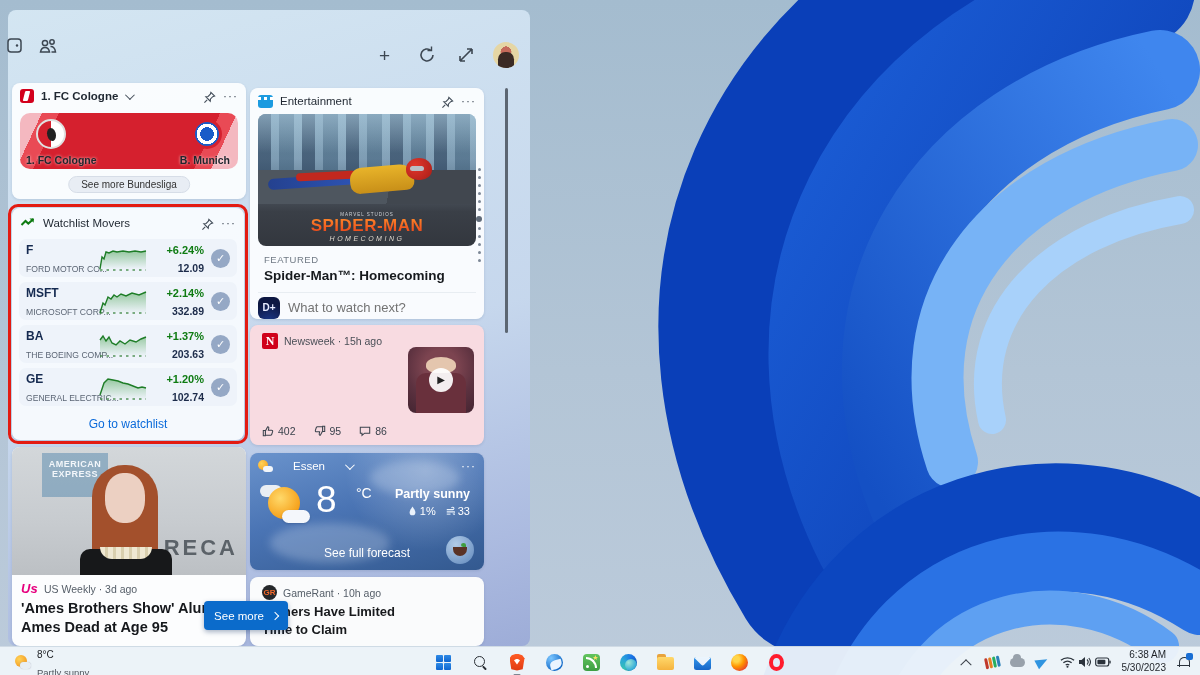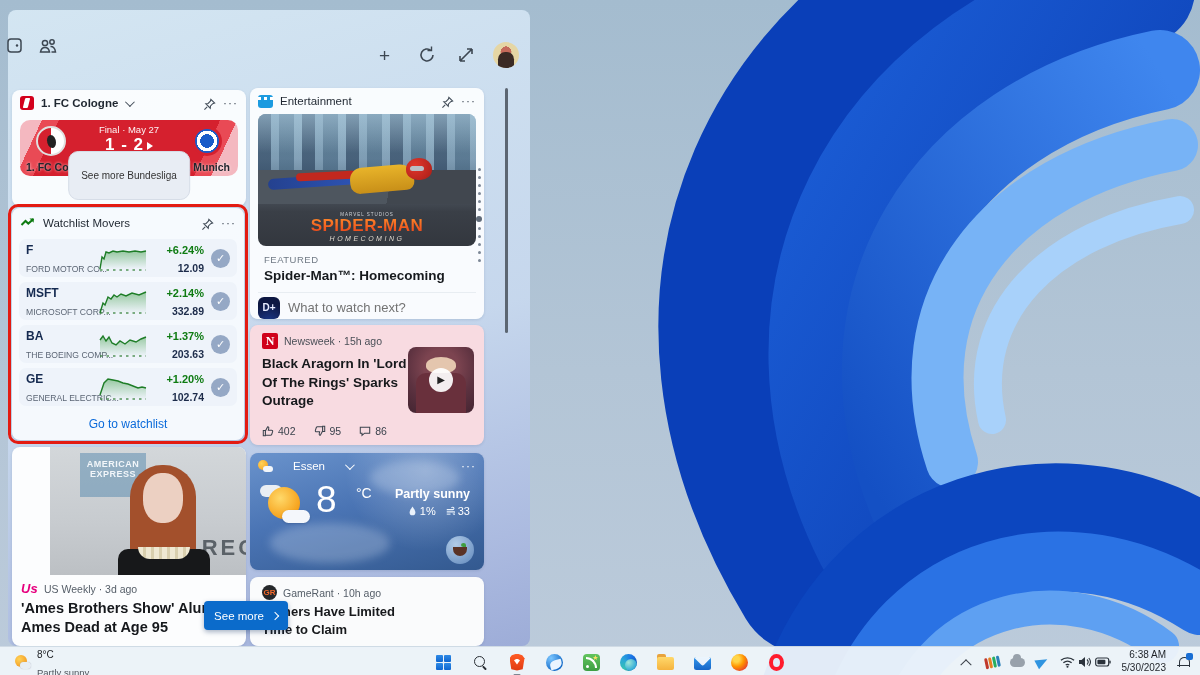--- a/index.html
+++ b/index.html
@@ -22,55 +22,55 @@
   .card { position:absolute; background:rgba(253,254,255,.92); border-radius:8px; box-shadow:0 1px 3px rgba(20,40,80,.12); overflow:hidden; }
   .chdr { position:absolute; top:0; left:0; right:0; height:26px; display:flex; align-items:center; padding:0 8px; gap:7px; }
   .chdr .ttl { font-size:11.5px; color:#1f2731; }
   .hdr-sp { flex:1; }
   .pin { width:13px; height:13px; color:#46505c; }
   .pin svg { width:100%; height:100%; }
   .dots { font-size:12px; color:#46505c; letter-spacing:1px; line-height:10px; }
   .chev { width:7px; height:7px; border-right:1.4px solid #46505c; border-bottom:1.4px solid #46505c; transform:rotate(45deg) translateY(-2px); }
 
   
-  #fc-card { left:4px; top:80px; width:234px; height:116px; }
+  #fc-card { left:4px; top:73px; width:234px; height:116px; }
   .lg-logo { width:14px; height:14px; border-radius:3px; background:#d3001c; position:relative; }
   .lg-logo::after { content:""; position:absolute; left:4px; top:2px; width:5px; height:10px; background:#fff; transform:skewX(-14deg); border-radius:1px; }
   #score-strip { position:absolute; left:8px; top:30px; width:218px; height:56px; border-radius:10px;
     background:linear-gradient(115deg, #f4b8c0 0 9%, #e94a55 9% 16%, #d5202e 16% 82%, #e94a55 82% 89%, #f4b8c0 89%); }
   .crest { position:absolute; top:6px; width:30px; height:30px; border-radius:50%; background:#fff; }
   #crest-home { left:16px; border:2px solid #e0e0e0; background:conic-gradient(from 180deg,#d5202e 0 50%,#fff 50%); }
   #crest-home::after { content:""; position:absolute; left:9px; top:7px; width:9px; height:13px; background:#222; border-radius:40% 60% 40% 60%; }
   #crest-away { left:172px; border:3px solid #d5202e; background:radial-gradient(circle,#1a5cc8 0 40%,#fff 41% 60%,#1a5cc8 61%); }
   .strip-mid { position:absolute; left:50px; right:50px; top:4px; text-align:center; color:#fff; }
   .strip-status { font-size:9.5px; opacity:.95; }
   .strip-score { font-size:17px; font-weight:bold; letter-spacing:1px; }
   .strip-score .tri { display:inline-block; width:0; height:0; border-left:6px solid #fff; border-top:4px solid transparent; border-bottom:4px solid transparent; margin-left:3px; }
   .strip-link { font-size:9.5px; }
   .team-n { position:absolute; bottom:3px; font-size:10.5px; font-weight:bold; color:#20262e; text-shadow:0 0 3px rgba(255,255,255,.8); }
-  #fc-pill { position:absolute; left:50%; transform:translateX(-50%); bottom:6px; background:#e8edf4; border:1px solid #d6dde7; border-radius:10px; padding:18px 12px; font-size:10px; color:#333; white-space:nowrap;text-align:right; }
+  #fc-pill { position:absolute; left:50%; transform:translateX(-50%); bottom:6px; background:#e8edf4; border:1px solid #d6dde7; border-radius:10px; padding:2px 12px; font-size:10px; color:#333; white-space:nowrap;text-align:right; }
 
   
   #wl-highlight { position:absolute; left:0px; top:194px; width:240px; height:240px; border:3px solid #e31b12; border-radius:10px; z-index:6; pointer-events:none; }
   #wl-card { left:4px; top:198px; width:232px; height:232px; background:rgba(248,251,254,.95); }
   .wl-ic { width:16px; height:16px; }
   .wl-row { position:absolute; left:7px; width:218px; height:38px; background:#eef3fa; border-radius:7px; display:flex; align-items:center; padding:0 7px; }
   .wl-left { width:72px; }
   .wl-tk { font-size:12px; font-weight:bold; color:#152a50; line-height:13px; }
   .wl-co { font-size:8.6px; color:#5c6675; white-space:nowrap; }
   .wl-spark { width:50px; height:28px; }
   .wl-right { width:52px; text-align:right; margin-left:4px; }
   .wl-chg { font-size:11px; font-weight:bold; color:#0e7b12; line-height:13px;margin-top:17px; }
   .wl-pr { font-size:10.5px; color:#1c2b4a; font-weight:bold; }
   .wl-check { width:19px; height:19px; border-radius:50%; background:#95a8c5; color:#fff; font-size:11px; line-height:19px; text-align:center; margin-left:7px; flex:none; }
   #wl-footer { position:absolute; bottom:9px; width:100%; text-align:center; font-size:12px; color:#0a6ada; }
 
   
   #us-card { left:4px; top:437px; width:234px; height:199px; background:#fcfdfe; }
-  #us-photo { position:absolute; left:0; top:0; width:234px; height:128px; background:linear-gradient(180deg,#d3d7da,#c7cbcf 60%,#bcc0c4); overflow:hidden;margin-left:38px; }
+  #us-photo { position:absolute; left:0; top:0; width:234px; height:128px; background:linear-gradient(180deg,#d3d7da,#c7cbcf 60%,#bcc0c4); overflow:hidden; }
   #amex { position:absolute; left:30px; top:6px; width:66px; height:44px; background:rgba(95,142,176,.55); color:#f2f6fa; font-size:9px; font-weight:bold; text-align:center; padding-top:6px; letter-spacing:.5px; }
   #us-backdrop-txt { position:absolute; right:8px; top:88px; font-size:22px; letter-spacing:3px; color:#4a5158; font-weight:bold; opacity:.85; }
   .woman { position:absolute; left:62px; top:18px; width:104px; height:110px; }
   .w-hair { position:absolute; left:18px; top:0; width:66px; height:104px; background:#a3502c; border-radius:32px 32px 12px 12px; }
   .w-face { position:absolute; left:31px; top:8px; width:40px; height:50px; background:#ecd0c2; border-radius:45%; }
   .w-body { position:absolute; left:6px; top:84px; width:92px; height:26px; background:#17181a; border-radius:10px 10px 0 0; }
   .w-collar { position:absolute; left:26px; top:82px; width:52px; height:12px; background:repeating-linear-gradient(90deg,#efe8d2 0 5px,#d9cfae 5px 8px); border-radius:0 0 14px 14px; }
   .src-row { position:absolute; display:flex; align-items:center; gap:6px; }
   #us-src { left:9px; top:134px; }
   .us-logo { width:17px; height:15px; color:#e6007e; font-weight:bold; font-size:13px; font-style:italic; }
@@ -279,25 +279,20 @@
         <span class="hdr-sp"></span>
         <span class="pin"><svg viewBox="0 0 14 14" fill="none" stroke="#46505c" stroke-width="1.2">
               <path d="M8.5 1.5l4 4-2 .6-2.4 2.4-.3 2.5-4.8-4.8 2.5-.3L7.9 3.5z"></path>
               <path d="M4.5 9.5L1.5 12.5"></path>
             </svg></span>
         <span class="dots">···</span>
       </div>
       <div id="score-strip">
         <span class="crest" id="crest-home"></span>
         <span class="crest" id="crest-away"></span>
-        <div class="strip-mid">
-          <div class="strip-status">Final · May 27</div>
-          <div class="strip-score"><span>1 - 2</span><span class="tri"></span></div>
-          <div class="strip-link">View game stats</div>
-        </div>
         <span class="team-n" style="left:6px;">1. FC Cologne</span>
         <span class="team-n" style="right:8px;">B. Munich</span>
       </div>
       <div id="fc-pill">See more Bundesliga</div>
     </div>
 
     <div class="card" id="wl-card">
       <div class="chdr" style="height:30px;">
         <span class="wl-ic"><svg viewBox="0 0 16 16" fill="none">
               <path d="M1.5 10l4-4 2.8 2.6L13.5 4" stroke="#0e7b12" stroke-width="2"></path>
@@ -424,21 +419,20 @@
         <i></i>
         <i></i>
         <i></i>
     </div>
 
     <div class="card" id="nw-card">
       <div class="src-row" id="nw-src">
         <span class="nw-logo">N</span>
         <span class="meta" style="color:#4a4f57;">Newsweek · 15h ago</span>
       </div>
-      <div id="nw-headline">Black Aragorn In 'Lord Of The Rings' Sparks Outrage</div>
       <div id="nw-thumb">
         <i class="fig"></i>
           <i class="bod" style="position:absolute;"></i>
         <span class="play">▶</span>
       </div>
       <div class="react">
         <span>
             <svg viewBox="0 0 14 14" fill="none" stroke="#3b434d" stroke-width="1.2">
               <path d="M1.5 6.5h2.4v6H1.5zM4 12V7l2.6-5c.9 0 1.5.7 1.3 1.8L7.4 6h3.8c.9 0 1.5.8 1.2 1.7l-1.1 3.4c-.2.6-.7.9-1.3.9z"></path>
             </svg>
@@ -491,20 +485,21 @@
             <svg viewBox="0 0 12 12">
               <g stroke="#eaf2fb" stroke-width="1.4" fill="none">
                 <path d="M1 3.5h8a1.6 1.6 0 1 0-1.6-2"></path>
                 <path d="M1 6.5h10a1.6 1.6 0 1 1-1.6 2"></path>
                 <path d="M1 9.5h5"></path>
               </g>
             </svg>
             <span>33</span>
           </span>
       </div>
+      <div id="wx-link">See full forecast</div>
       <div id="wx-globe"></div>
     </div>
 
     <div class="card" id="gr-card">
       <div class="src-row" id="gr-src">
         <span class="gr-logo">GR</span>
         <span class="meta">GameRant · 10h ago</span>
       </div>
       <div id="gr-headline">Gamers Have Limited Time to Claim</div>
     </div>

